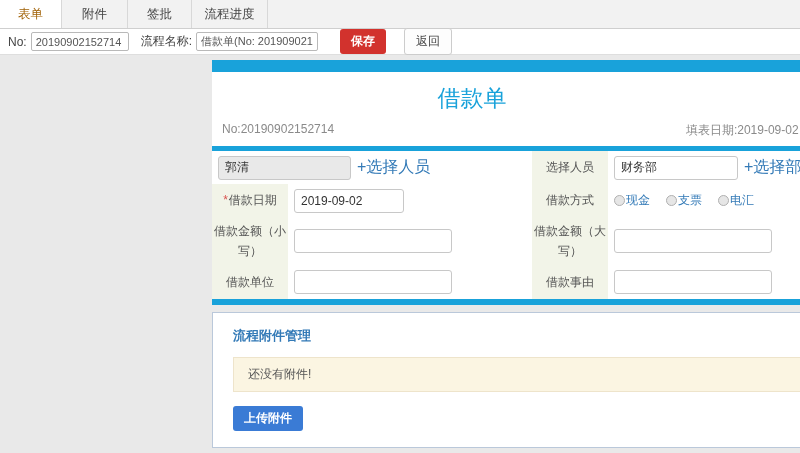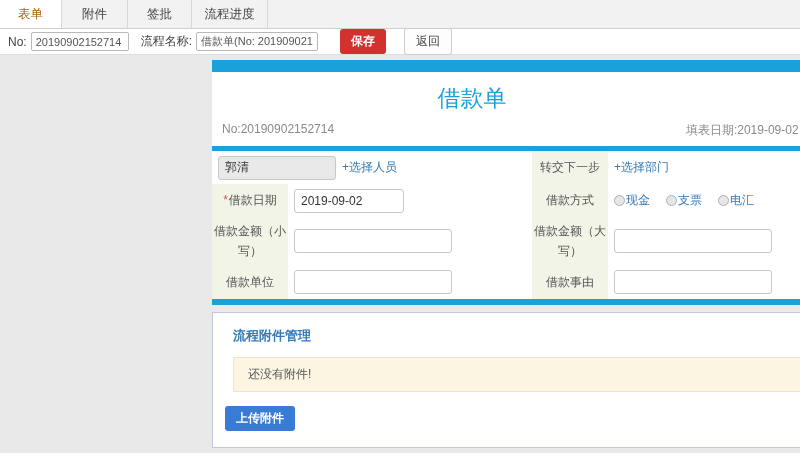--- a/index.html
+++ b/index.html
@@ -42,34 +42,34 @@
   .frow { display:flex; min-height:33px; }
   .fcell { width:320px; display:flex; }
   .flabel { width:76px; background:#f2f4e8; color:#555; font-size:12px;
             display:flex; align-items:center; justify-content:center;
             text-align:center; padding:4px 2px; line-height:1.7; }
   .req { color:#d9534f; margin-right:1px; }
   .ffield { flex:1; display:flex; align-items:center; padding:4px 6px; gap:6px; font-size:12px; }
   .finput { height:24px; border:1px solid #c8c8c8; border-radius:3px;
             padding:0 6px; font-size:12px; color:#333; }
   .finput.ro { background:#e9e9e9; }
-  .w118{width:118px}.w124{width:124px}.w110{width:110px}.w152{width:158px}
-  .flink { color:#337ab7; font-size:12px; text-decoration:none; white-space:nowrap; cursor:pointer; }
+  .w118{width:133px}.w124{width:124px}.w110{width:110px}.w152{width:158px}
+  .flink { color:#337ab7; font-size:16px; text-decoration:none; white-space:nowrap; cursor:pointer; }
   .radios { display:flex; align-items:center; gap:13px; color:#337ab7; }
   .radio-dot { width:11px; height:11px; border-radius:50%; background:#e6e6e6;
                border:1px solid #b0b0b0; display:inline-block; margin-right:1px; cursor:pointer; }
   .radio-item { display:flex; align-items:center; margin-right:3px; cursor:pointer; }
 
   
   .panel-attach { margin-top:7px; border:1px solid #bac8da; }
   .sec-title { font-weight:bold; font-size:13px; padding:14px 20px 12px; }
   .sec-title.blue { color:#337ab7; }
   .attach-msg { margin:0 20px; background:#fbf5e2; border:1px solid #eee4cb;
                 padding:8px 14px; font-size:12px; color:#555; }
-  .btn-upload { margin:14px 12px 16px; background:#3a7bd5;font-family:Liberation Mono, monospace; }
+  .btn-upload { margin:14px 20px 16px; background:#3a7bd5;font-family:Liberation Mono, monospace; }
 </style>
 </head>
 <body>
 
 <div class="tabbar">
   <div class="tab w1 active">表单</div>
   <div class="tab w2">附件</div>
   <div class="tab w3">签批</div>
   <div class="tab w4">流程进度</div>
 </div>
@@ -95,22 +95,23 @@
     <div class="divider"></div>
 
     <div class="frow">
       <div class="fcell">
         <div class="ffield">
           <input class="finput ro w118" readonly="" value="郭清" style="">
           <a class="flink">+选择人员</a>
         </div>
       </div>
       <div class="fcell">
-        <div class="flabel">转交下一步</div>
+        <div class="flabel">选择人员</div>
         <div class="ffield">
+          <input class="finput w124" value="财务部" style="">
           <a class="flink">+选择部门</a>
         </div>
       </div>
     </div>
 
     <div class="frow">
       <div class="fcell">
         <div class="flabel">
           <span><span class="req">*</span><span>借款日期</span></span>
         </div>

